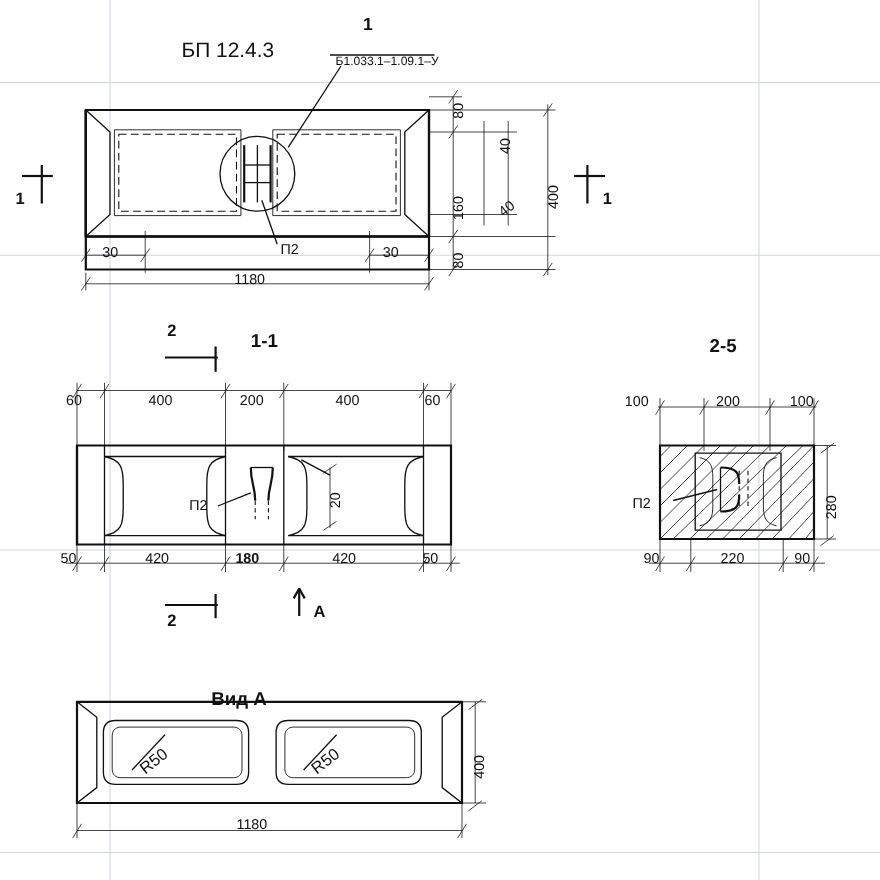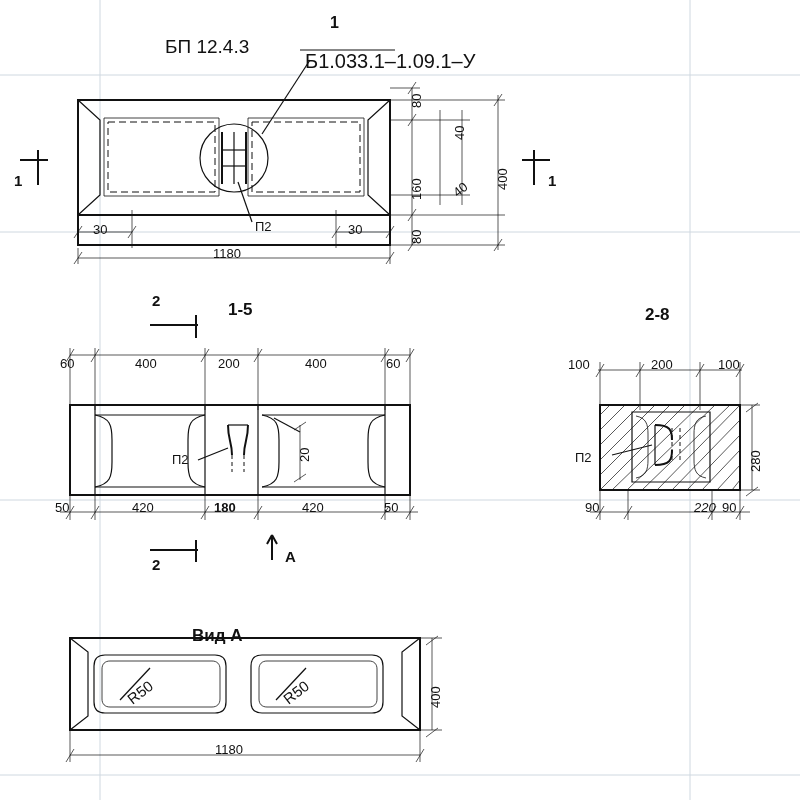--- a/index.html
+++ b/index.html
@@ -246,41 +246,41 @@
     <path class="dim" d="M66 762 l8 -13"></path>
     <path class="dim" d="M416 762 l8 -13"></path>
     <path class="dim" d="M420 638 H442"></path>
     <path class="dim" d="M420 730 H442"></path>
     <path class="dim" d="M432 638 V730"></path>
     <path class="dim" d="M426 645 l12 -9"></path>
     <path class="dim" d="M426 737 l12 -9"></path>
   </svg>
 
   <div class="lbl big" style="left:165px;top:36px;">БП 12.4.3</div>
-  <div class="lbl" style="left:305px;top:50px;font-size:20px;">Б1.033.1–1.09.1–У</div>
+  <div class="lbl" style="left:305px;top:50px;font-size:11px;">Б1.033.1–1.09.1–У</div>
   <div class="lbl bold" style="left:330px;top:14px;font-size:16px;">1</div>
 
   <div class="lbl" style="left:255px;top:219px;">П2</div>
 
   <div class="lbl bold" style="left:14px;top:172px;font-size:15px;">1</div>
   <div class="lbl bold" style="left:548px;top:172px;font-size:15px;">1</div>
 
   <div class="lbl" style="left:93px;top:222px;">30</div>
   <div class="lbl" style="left:348px;top:222px;">30</div>
   <div class="lbl" style="left:213px;top:246px;">1180</div>
 
   <div class="lbl rot90" style="left:409px;top:108px;">80</div>
   <div class="lbl rot90" style="left:409px;top:200px;">160</div>
   <div class="lbl rot90" style="left:409px;top:244px;">80</div>
   <div class="lbl rot90" style="left:452px;top:140px;">40</div>
   <div class="lbl rot45" style="left:450px;top:188px;">40</div>
   <div class="lbl rot90" style="left:495px;top:190px;">400</div>
 
-  <div class="lbl mid" style="left:228px;top:300px;">1-5</div>
-  <div class="lbl mid" style="left:645px;top:305px;">2-8</div>
+  <div class="lbl mid" style="left:228px;top:300px;">1-1</div>
+  <div class="lbl mid" style="left:645px;top:305px;">2-5</div>
   <div class="lbl mid" style="left:192px;top:598px;margin-top:28px;">Вид А</div>
 
   <div class="lbl bold" style="left:152px;top:292px;font-size:15px;">2</div>
   <div class="lbl bold" style="left:152px;top:556px;font-size:15px;">2</div>
   <div class="lbl bold" style="left:285px;top:548px;font-size:15px;">А</div>
 
   <div class="lbl" style="left:60px;top:356px;">60</div>
   <div class="lbl" style="left:135px;top:356px;">400</div>
   <div class="lbl" style="left:218px;top:356px;">200</div>
   <div class="lbl" style="left:305px;top:356px;">400</div>
@@ -292,21 +292,21 @@
   <div class="lbl" style="left:302px;top:500px;">420</div>
   <div class="lbl" style="left:384px;top:500px;">50</div>
 
   <div class="lbl rot90" style="left:297px;top:462px;">20</div>
   <div class="lbl" style="left:172px;top:452px;">П2</div>
 
   <div class="lbl" style="left:568px;top:357px;">100</div>
   <div class="lbl" style="left:651px;top:357px;">200</div>
   <div class="lbl" style="left:718px;top:357px;">100</div>
   <div class="lbl" style="left:585px;top:500px;">90</div>
-  <div class="lbl" style="left:694px;top:500px;font-style:italic;">220</div>
+  <div class="lbl" style="left:655px;top:500px;">220</div>
   <div class="lbl" style="left:722px;top:500px;">90</div>
   <div class="lbl rot90" style="left:748px;top:472px;">280</div>
   <div class="lbl" style="left:575px;top:450px;">П2</div>
 
   <div class="lbl rot45" style="left:124px;top:694px;font-size:15px;">R50</div>
   <div class="lbl rot45" style="left:280px;top:694px;font-size:15px;">R50</div>
   <div class="lbl" style="left:215px;top:742px;">1180</div>
   <div class="lbl rot90" style="left:428px;top:708px;">400</div>
 
 </div>

